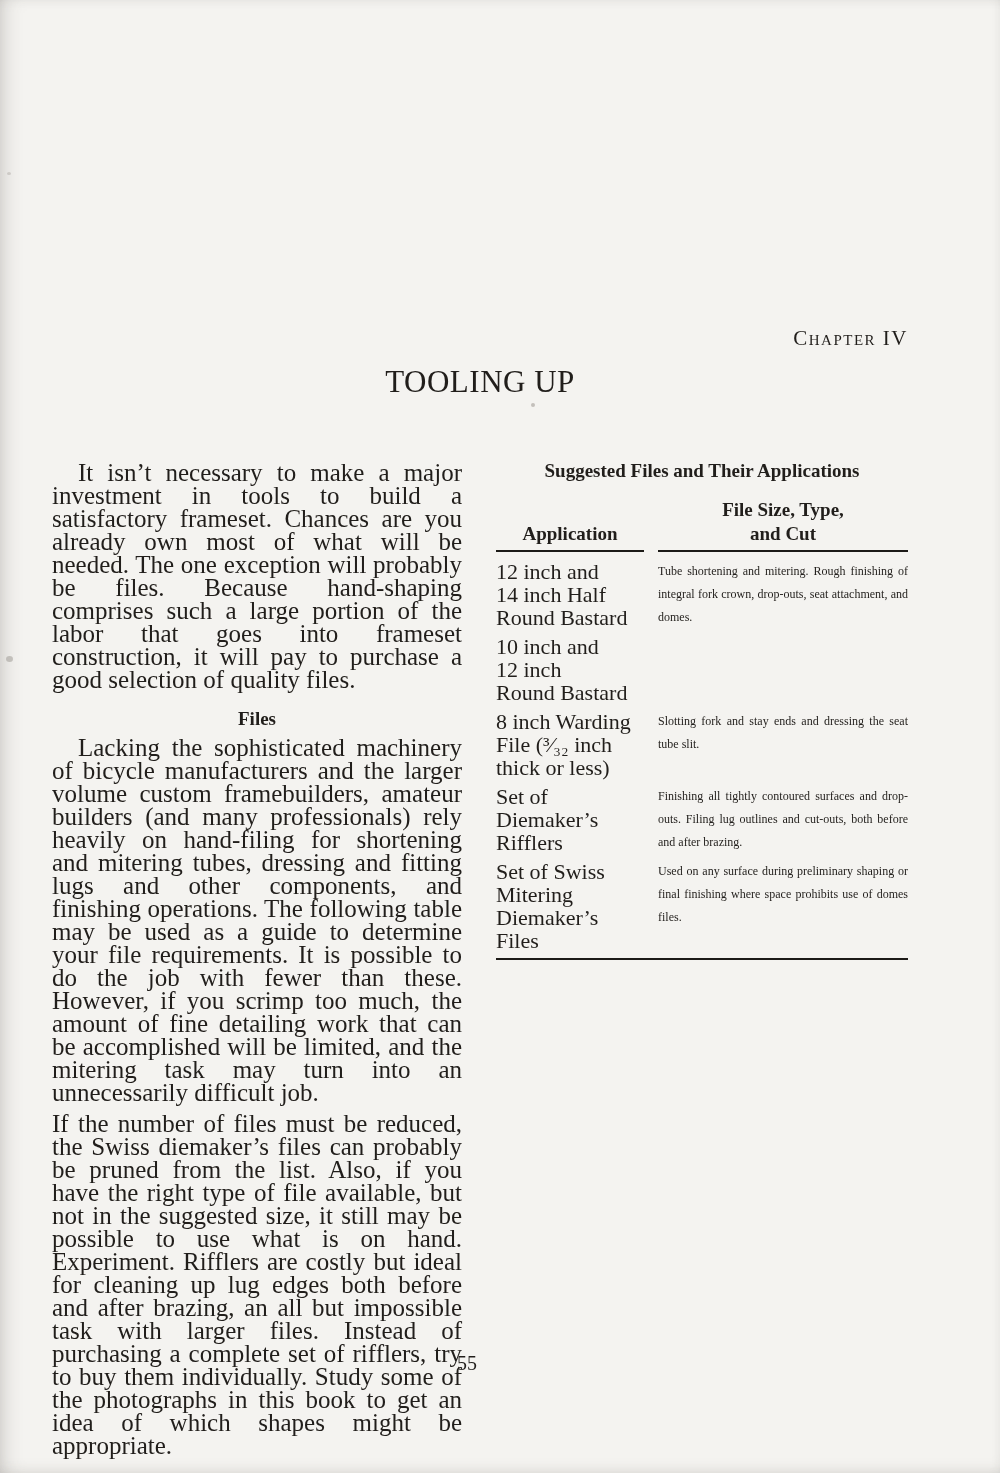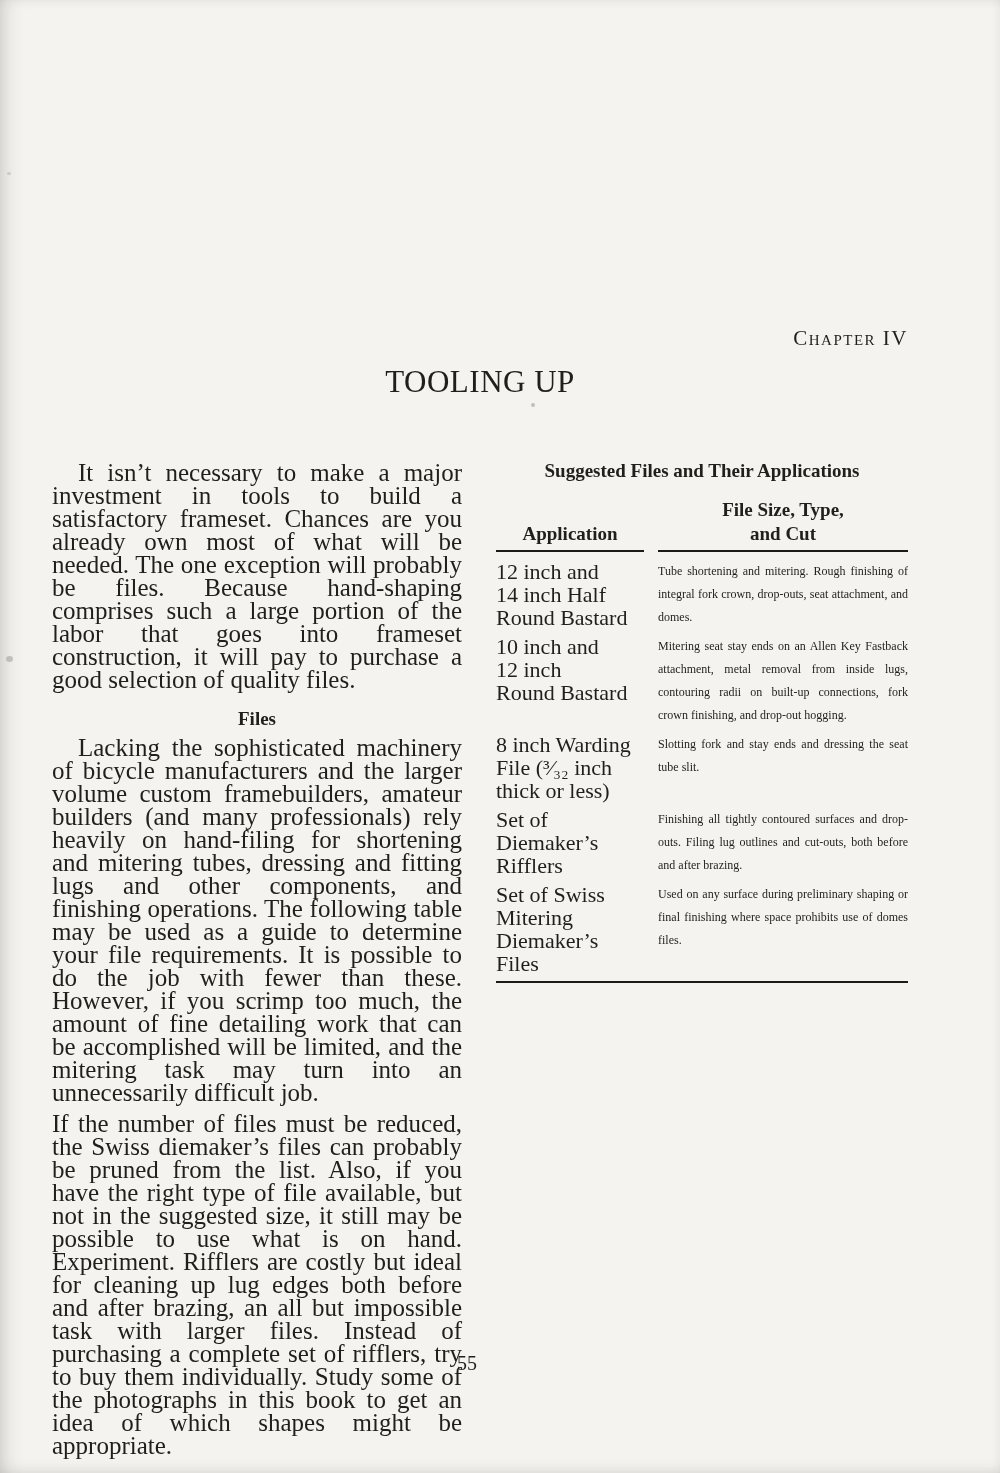--- a/index.html
+++ b/index.html
@@ -125,21 +125,20 @@
         <div class="trow">
           <div class="cell-file">12 inch and
 14 inch Half
 Round Bastard</div>
           <div class="cell-app">Tube shortening and mitering. Rough finishing of integral fork crown, drop-outs, seat attachment, and domes.</div>
         </div>
         <div class="trow">
           <div class="cell-file">10 inch and
 12 inch
 Round Bastard</div>
-          <div class="cell-app">Mitering seat stay ends on an Allen Key Fastback attachment, metal removal from inside lugs, contouring radii on built-up connections, fork crown finishing, and drop-out hogging.</div>
         </div>
         <div class="trow">
           <div class="cell-file">8 inch Warding
 File (³⁄₃₂ inch
 thick or less)</div>
           <div class="cell-app">Slotting fork and stay ends and dressing the seat tube slit.</div>
         </div>
         <div class="trow">
           <div class="cell-file">Set of
 Diemaker’s

